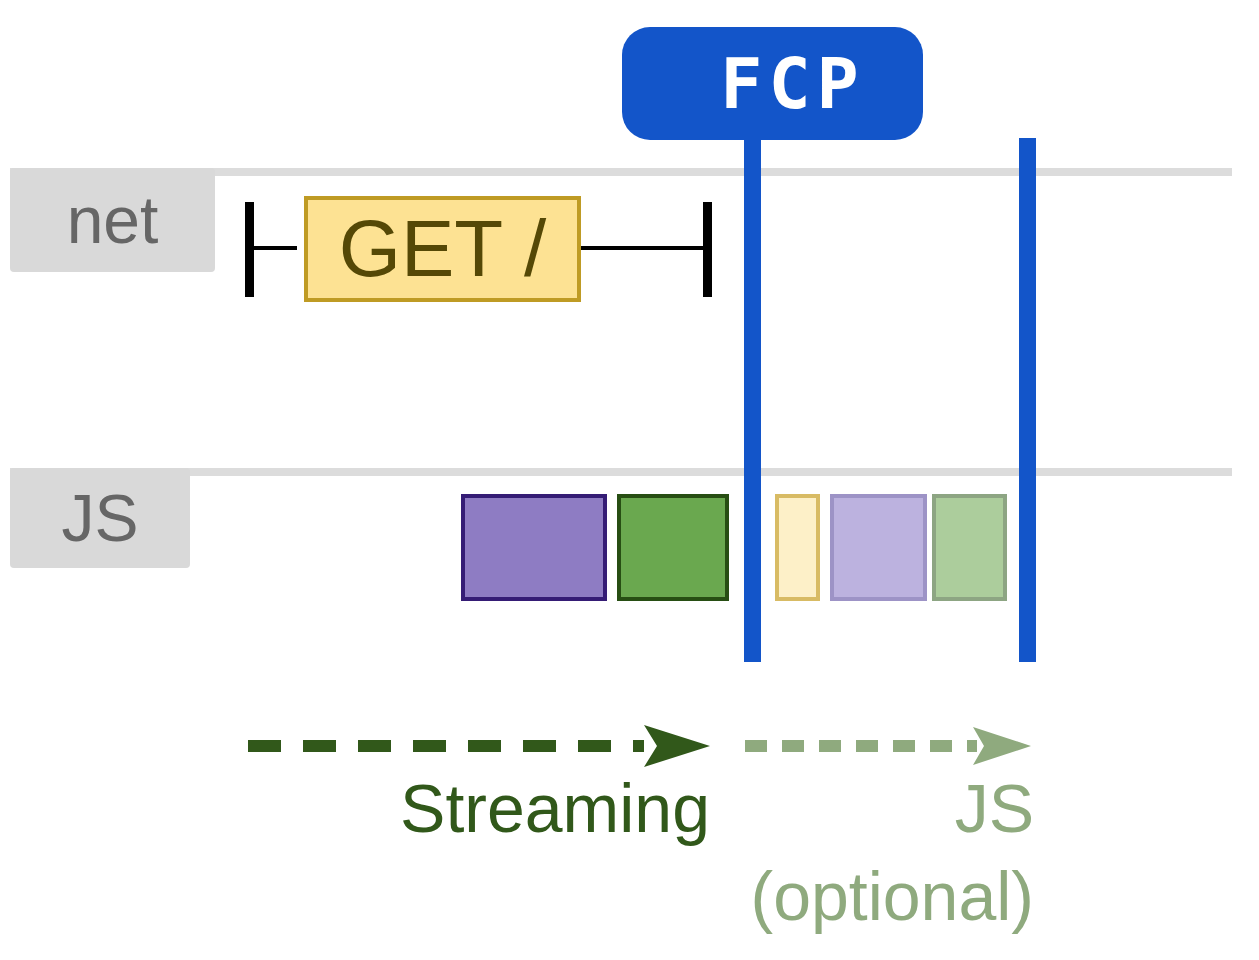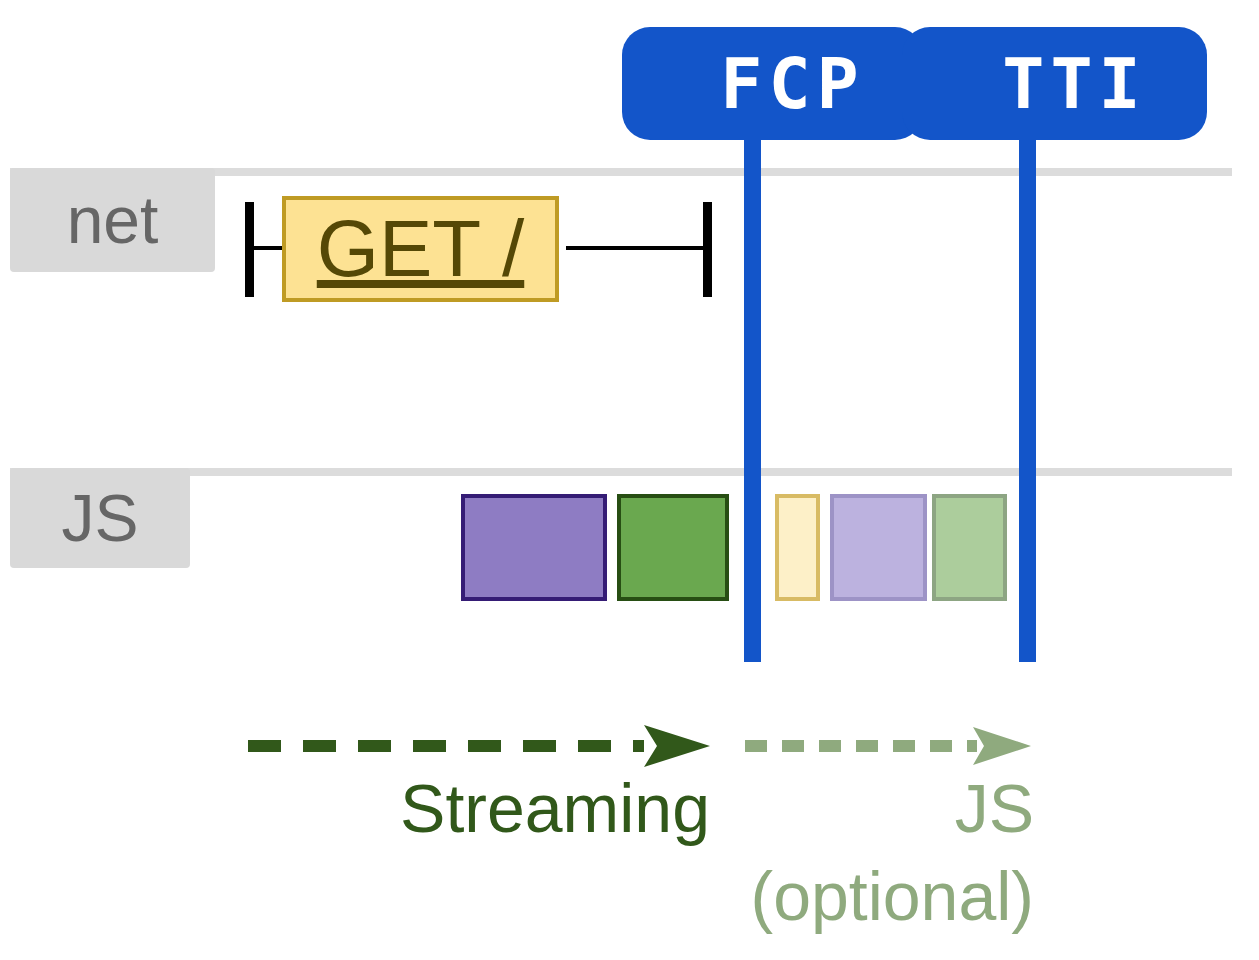--- a/index.html
+++ b/index.html
@@ -72,29 +72,28 @@
   .connector {
     position: absolute;
     top: 246px; height: 4px;
     background: var(--tick-black);
     z-index: 2;
   }
   .connector-left  { left: 252px; width: 45px; }
   .connector-right { left: 566px; width: 140px; }
   .request-box {
     position: absolute;
-    left: 282px; top: 196px; width: 277px; height: 106px;
+    left: 304px; top: 196px; width: 277px; height: 106px;
     background: var(--request-fill);
     border: 4px solid var(--request-border);
     box-sizing: border-box;
     display: flex; align-items: center; justify-content: center;
     color: var(--request-text);
     font-size: 80px;
     z-index: 4;
-    text-decoration: underline;
   }
 
   
   .task {
     position: absolute;
     top: 494px; height: 107px;
     border: 4px solid transparent;
     box-sizing: border-box;
     z-index: 4;
   }
@@ -152,23 +151,20 @@
   <div class="task task-3" style="background: rgb(253, 240, 200); border-color: rgb(216, 187, 100);"></div>
   <div class="task task-4" style="background: rgb(188, 178, 223); border-color: rgb(157, 147, 198);"></div>
   <div class="task task-5" style="background: rgb(172, 205, 156); border-color: rgb(141, 165, 131);"></div>
 
   <div class="marker-stem stem-fcp"></div>
   <div class="marker-stem stem-tti"></div>
 
   <div class="marker-badge badge-fcp">
     <span>FCP</span>
   </div>
-  <div class="marker-badge badge-tti">
-    <span>TTI</span>
-  </div>
 
   <svg class="arrow-svg arrow-streaming" width="466" height="44">
     <line x1="2" y1="22" x2="398" y2="22" style="stroke: var(--streaming-green);" stroke-width="12" stroke-dasharray="33 22"></line>
     <path d="M398,1 L464,22 L398,43 L411,22 Z" style="fill: var(--streaming-green);"></path>
   </svg>
   <div class="annotation annotation-streaming">
     <span>Streaming</span>
   </div>
 
   <svg class="arrow-svg arrow-js" width="288" height="44">

